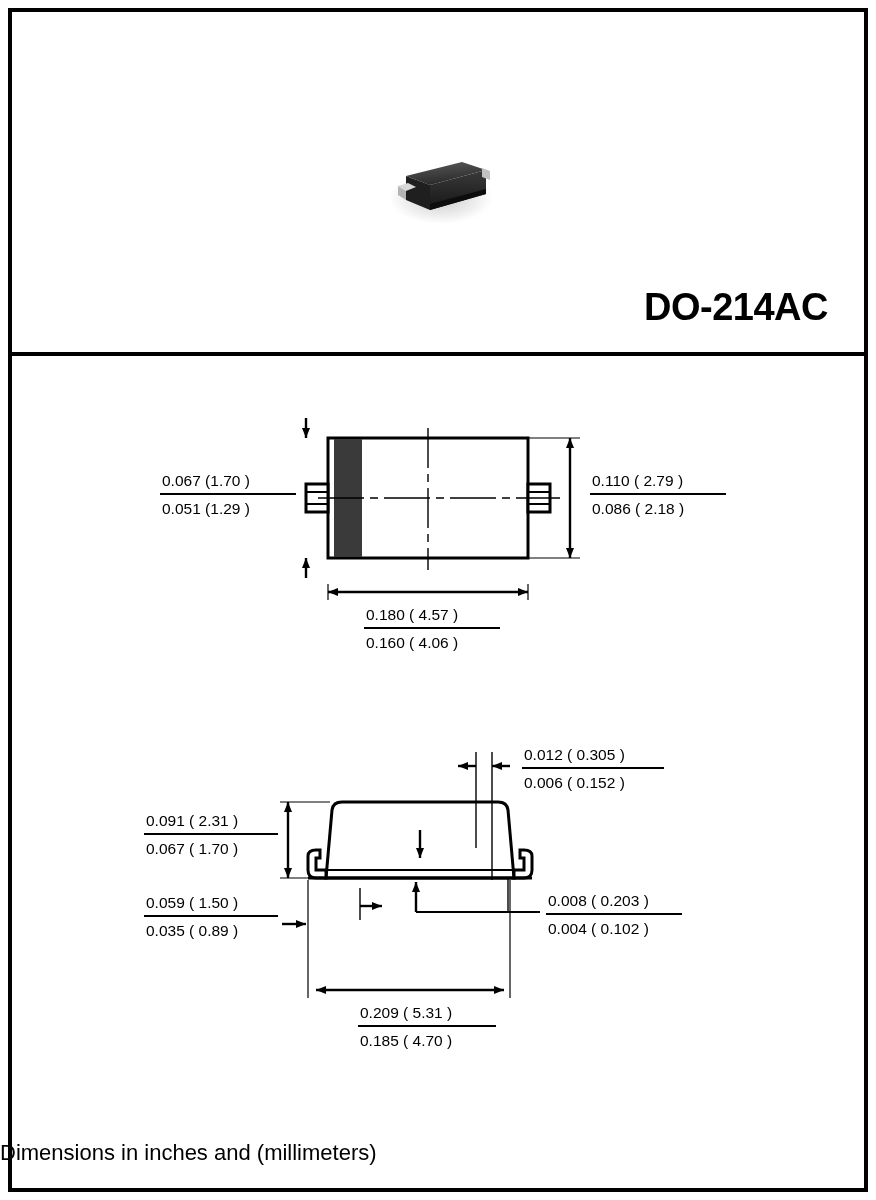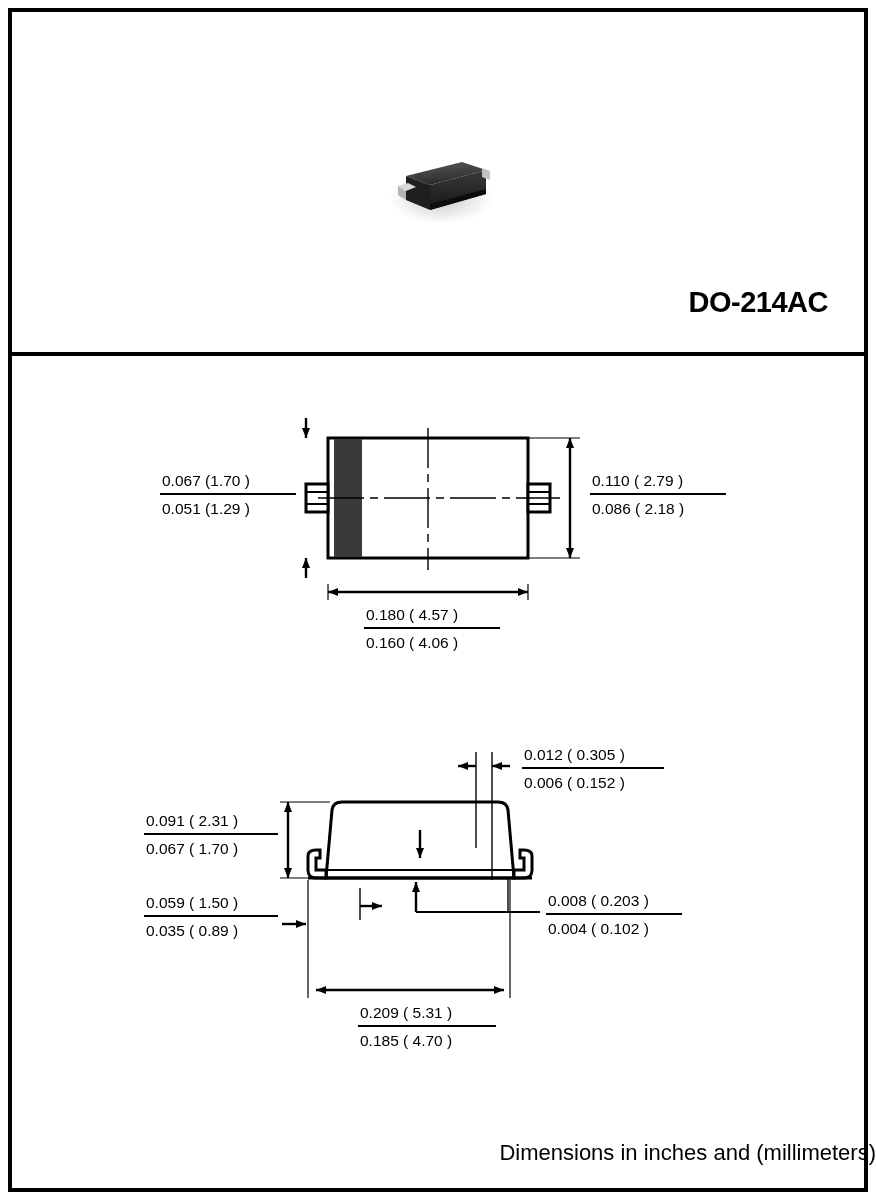--- a/index.html
+++ b/index.html
@@ -45,21 +45,21 @@
     position: absolute;
     left: 386px;
     top: 140px;
     width: 110px;
     height: 96px;
   }
   .package-title {
     position: absolute;
     right: 48px;
     top: 286px;
-    font-size: 29px;
+    font-size: 38px;
     font-weight: bold;
     letter-spacing: -0.5px;
     color: #000000;
     text-align: right;
   }
   
   .drawing-top {
     position: absolute;
     left: 120px;
     top: 388px;
@@ -71,21 +71,21 @@
     left: 120px;
     top: 730px;
     width: 640px;
     height: 360px;
   }
   .footnote {
     position: absolute;
     left: 0;
     top: 1140px;
     width: 876px;
-    text-align: right;
+    text-align: left;
     font-size: 22px;
     color: #000000;
   }
   svg text {
     font-family: "Liberation Sans", sans-serif;
     fill: #000000;
   }
   .dimtext { font-size: 15.5px; }
 </style>
 </head>

